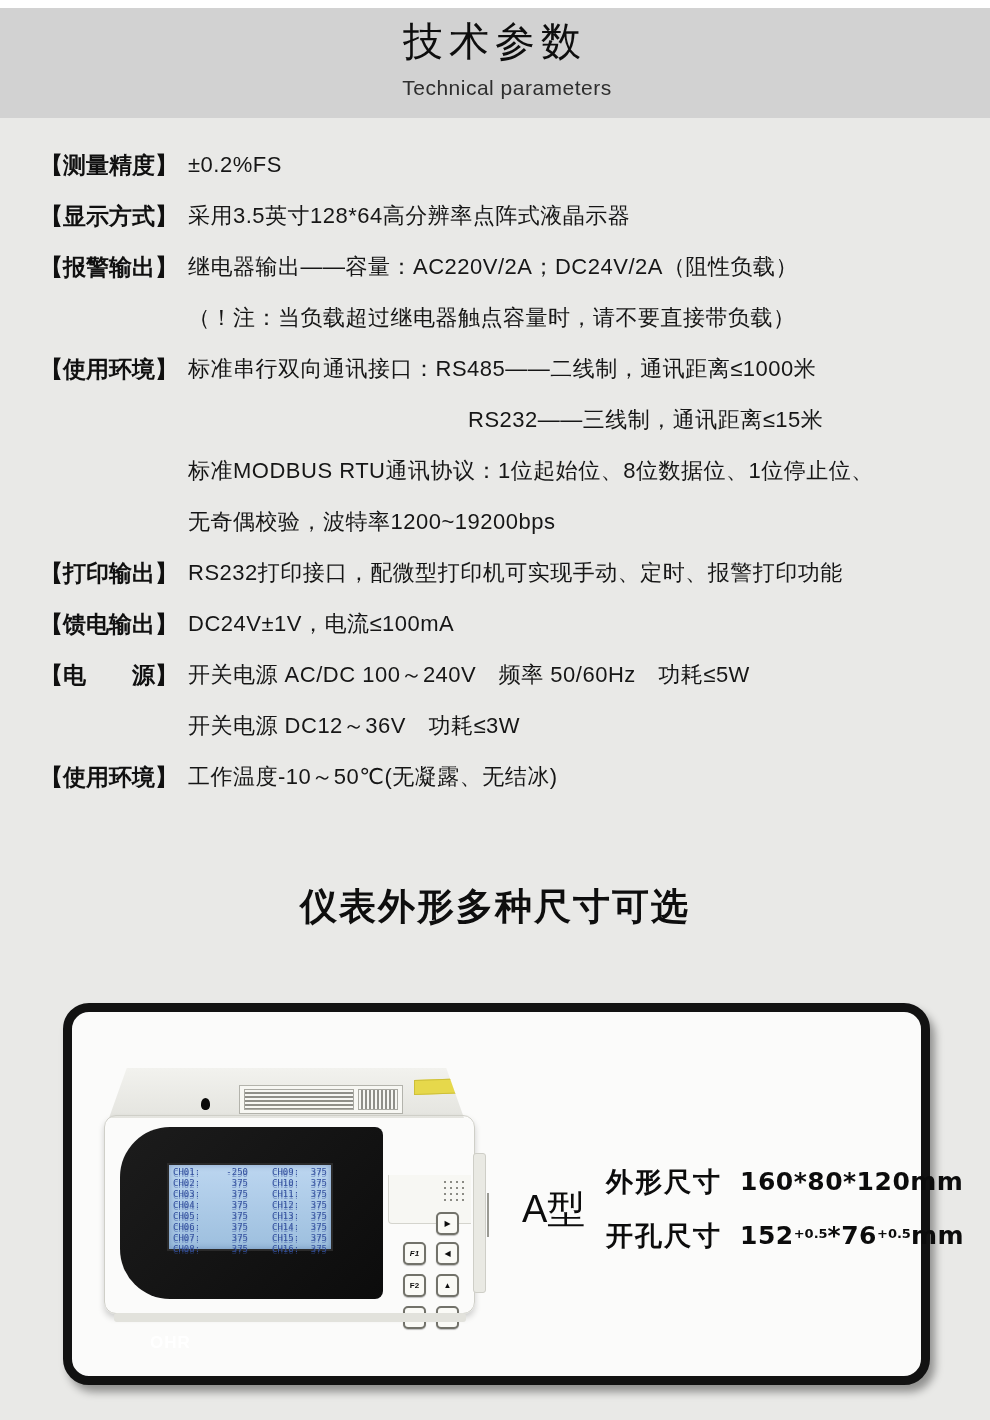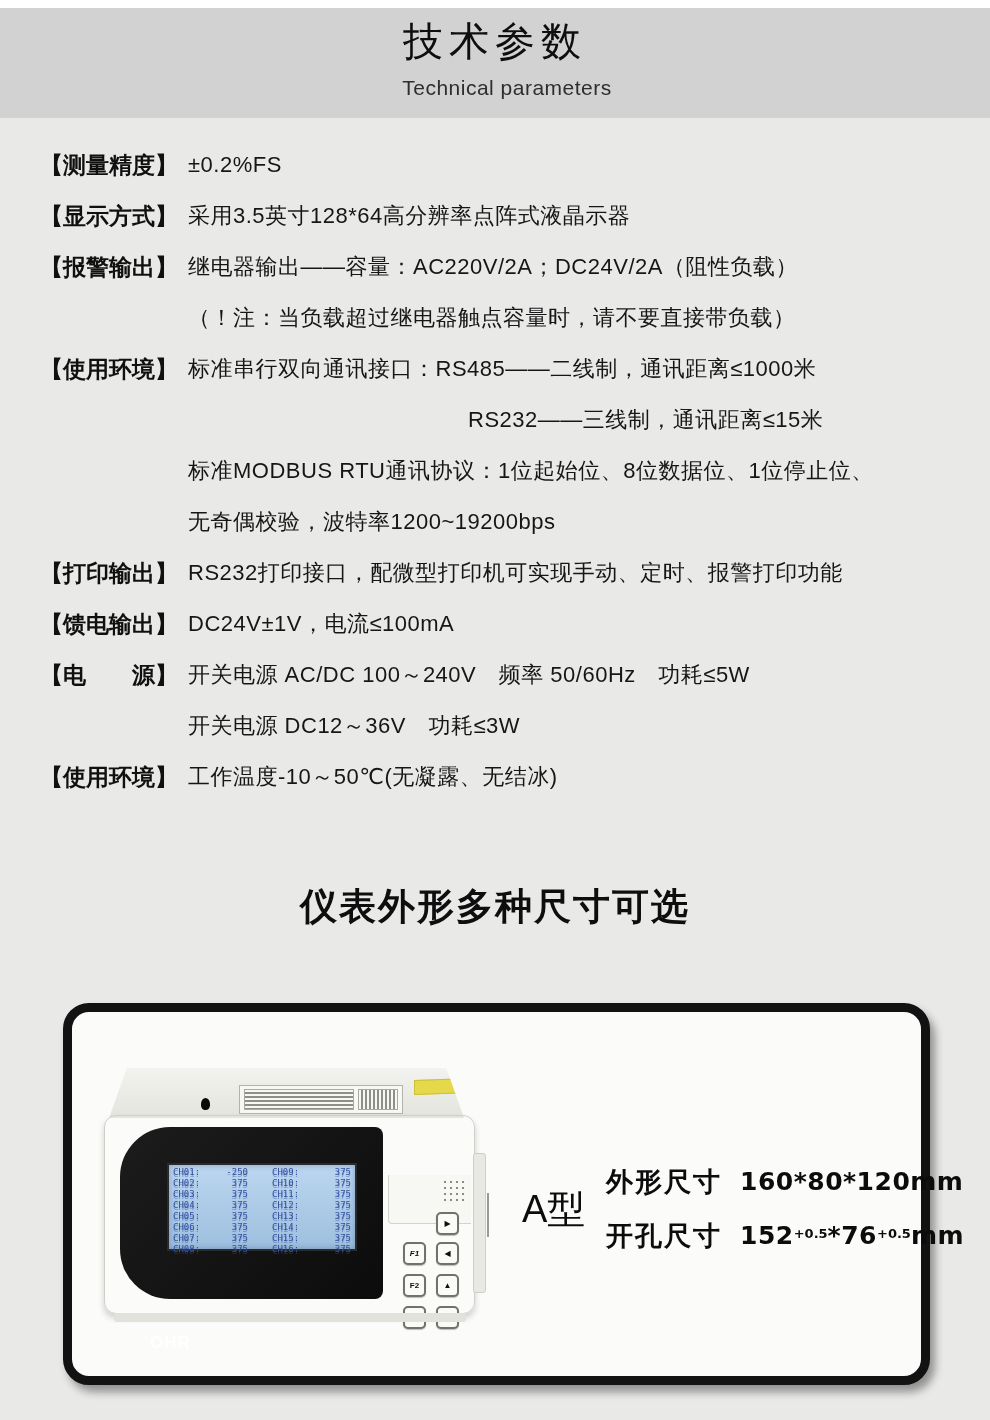--- a/index.html
+++ b/index.html
@@ -82,21 +82,21 @@
     background:linear-gradient(#f6f6f2,#ececе6) #f3f3ef;
     border:1px solid #cfcfc8;border-radius:12px;
     box-shadow:0 4px 6px rgba(0,0,0,0.18);
   }
   .black-panel{
     position:absolute;left:15px;top:11px;width:263px;height:172px;
     background:linear-gradient(135deg,#1c1c1c,#0c0c0c);
     border-radius:50px 8px 8px 50px;
   }
   .lcd{
-    position:absolute;left:47px;top:36px;width:190px;height:88px;
+    position:absolute;left:47px;top:36px;width:166px;height:88px;
     background:linear-gradient(#bcd6f0,#9dbfde);
     border:2px solid #2a2a2a;
     box-shadow:inset 0 0 6px rgba(30,60,120,0.35);
     font-family:"DejaVu Sans Mono","Liberation Mono",monospace;
     font-size:9px;line-height:11px;color:#33509e;
     padding:2px 4px;box-sizing:border-box;
     text-shadow:0 1.5px 0 rgba(51,80,158,0.45);
   }
   .lcd-row{display:flex;white-space:pre;}
   .lcd-ch1{width:35px;}

